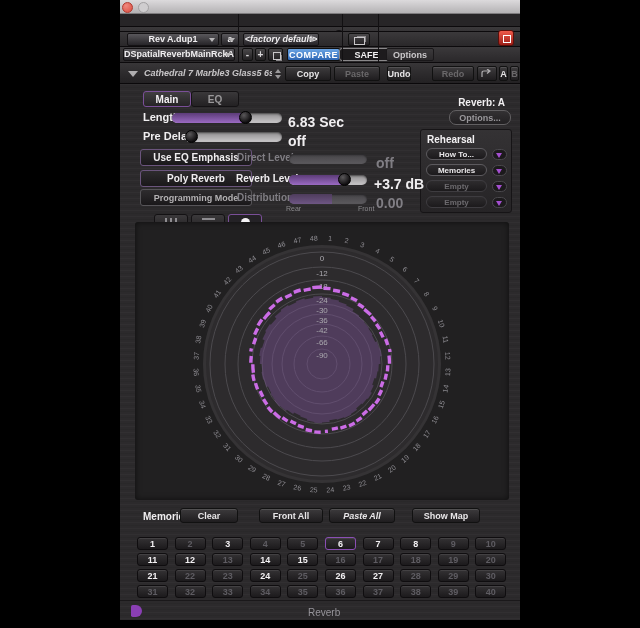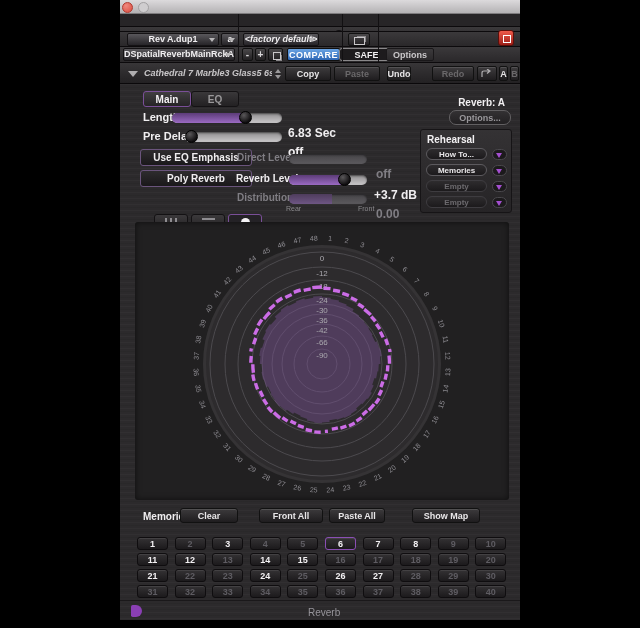--- a/index.html
+++ b/index.html
@@ -87,21 +87,21 @@
   .slabel.mid { font-size:10px; }
   .slabel.dim, .sval.dim { color:#807e84; }
   .track { position:absolute; top:2px; height:10px; border-radius:5px;
     background:linear-gradient(#8e8c8e,#cac8ca); box-shadow:inset 0 1px 2px rgba(0,0,0,.5); cursor:pointer; }
   .track.disabled { background:linear-gradient(#454347,#5c5a5e); }
   .fill { position:absolute; left:0; top:0; height:100%; border-radius:5px 0 0 5px;
     background:linear-gradient(#5c3c78,#9a6ac2); }
   .track.disabled .fill { background:linear-gradient(#4e3c5c,#6e5684); }
   .knob { position:absolute; top:-2px; width:13px; height:13px; border-radius:50%;
     background:radial-gradient(circle at 35% 30%, #5a585a, #100e10 70%); border:1px solid #000; cursor:grab; }
-  .sval { position:absolute; top:15px; font-size:12px; font-weight:bold; color:#f0eef0; white-space:nowrap; }
+  .sval { position:absolute; top:3px; font-size:14px; font-weight:bold; color:#f0eef0; white-space:nowrap; }
   .minmax { position:absolute; font-size:7px; color:#8a888c; }
 
   .pbtn { position:absolute; left:20px; width:112px; height:17px; border-radius:3px;
     background:linear-gradient(#2e2c2e,#1a181a); border:1px solid #6a547c; color:#f0eef0;
     font-size:10px; font-weight:bold; display:flex; align-items:center; justify-content:center; cursor:pointer; }
   .pbtn.plain { border:1px solid #565458; color:#b4b2b4; font-size:9px; }
 
   #rehearsal { position:absolute; left:300px; top:45px; width:92px; height:84px; border-radius:3px;
     background:linear-gradient(#343234,#262426); border:1px solid #161416; }
   #rehearsal h3 { color:#f2f0f2; font-size:10px; font-weight:bold; margin:4px 0 3px 6px; }
@@ -284,20 +284,21 @@
 
     <div class="srow" style="left:0; top:89px; width:400px">
       <span class="slabel mid" style="left:116px">Reverb Level</span>
       <div class="track" style="left:169px; width:78px">
         <div class="fill" style="width: 72%;"></div>
         <div class="knob" style="left: calc(72% - 7px);"></div>
       </div>
       <span class="sval" style="left:254px">+3.7 dB</span>
     </div>
 
+    <div class="pbtn plain" style="top:105px">Programming Mode</div>
 
     <div class="srow" style="left:0; top:108px; width:400px">
       <span class="slabel mid dim" style="left:117px">Distribution</span>
       <div class="track disabled" style="left:169px; width:78px">
         <div class="fill" style="width: 55%;"></div>
       </div>
       <span class="sval dim" style="left:256px">0.00</span>
       <span class="minmax" style="left:166px; top:13px">Rear</span>
       <span class="minmax" style="left:238px; top:13px">Front</span>
     </div>
@@ -431,21 +432,21 @@
           <text x="146.4986273718016" y="22.686803683616702" text-anchor="middle" dominant-baseline="central" font-size="7" fill="#8e8c92" transform="rotate(341.3 146.5 22.7)">46</text>
           <text x="162.4186194259678" y="18.421054669192984" text-anchor="middle" dominant-baseline="central" font-size="7" fill="#8e8c92" transform="rotate(348.8 162.4 18.4)">47</text>
           <text x="178.7592057170019" y="16.26977567193596" text-anchor="middle" dominant-baseline="central" font-size="7" fill="#8e8c92" transform="rotate(356.3 178.8 16.3)">48</text>
         </svg>
     </div>
 
     <span id="mem-label">Memories:</span>
     <div id="mem-actions">
         <div class="mem-btn" style="left: 60px; width: 58px;">Clear</div>
         <div class="mem-btn" style="left: 139px; width: 64px;">Front All</div>
-        <div class="mem-btn" style="left: 209px; width: 56px;">Paste All</div>
+        <div class="mem-btn" style="left: 209px; width: 66px; font-style: italic;">Paste All</div>
         <div class="mem-btn" style="left: 292px; width: 68px;">Show Map</div>
       </div>
     <div id="grid">
         <div class="slot active">1</div>
         <div class="slot">2</div>
         <div class="slot active">3</div>
         <div class="slot">4</div>
         <div class="slot">5</div>
         <div class="slot active selected">6</div>
         <div class="slot active">7</div>

